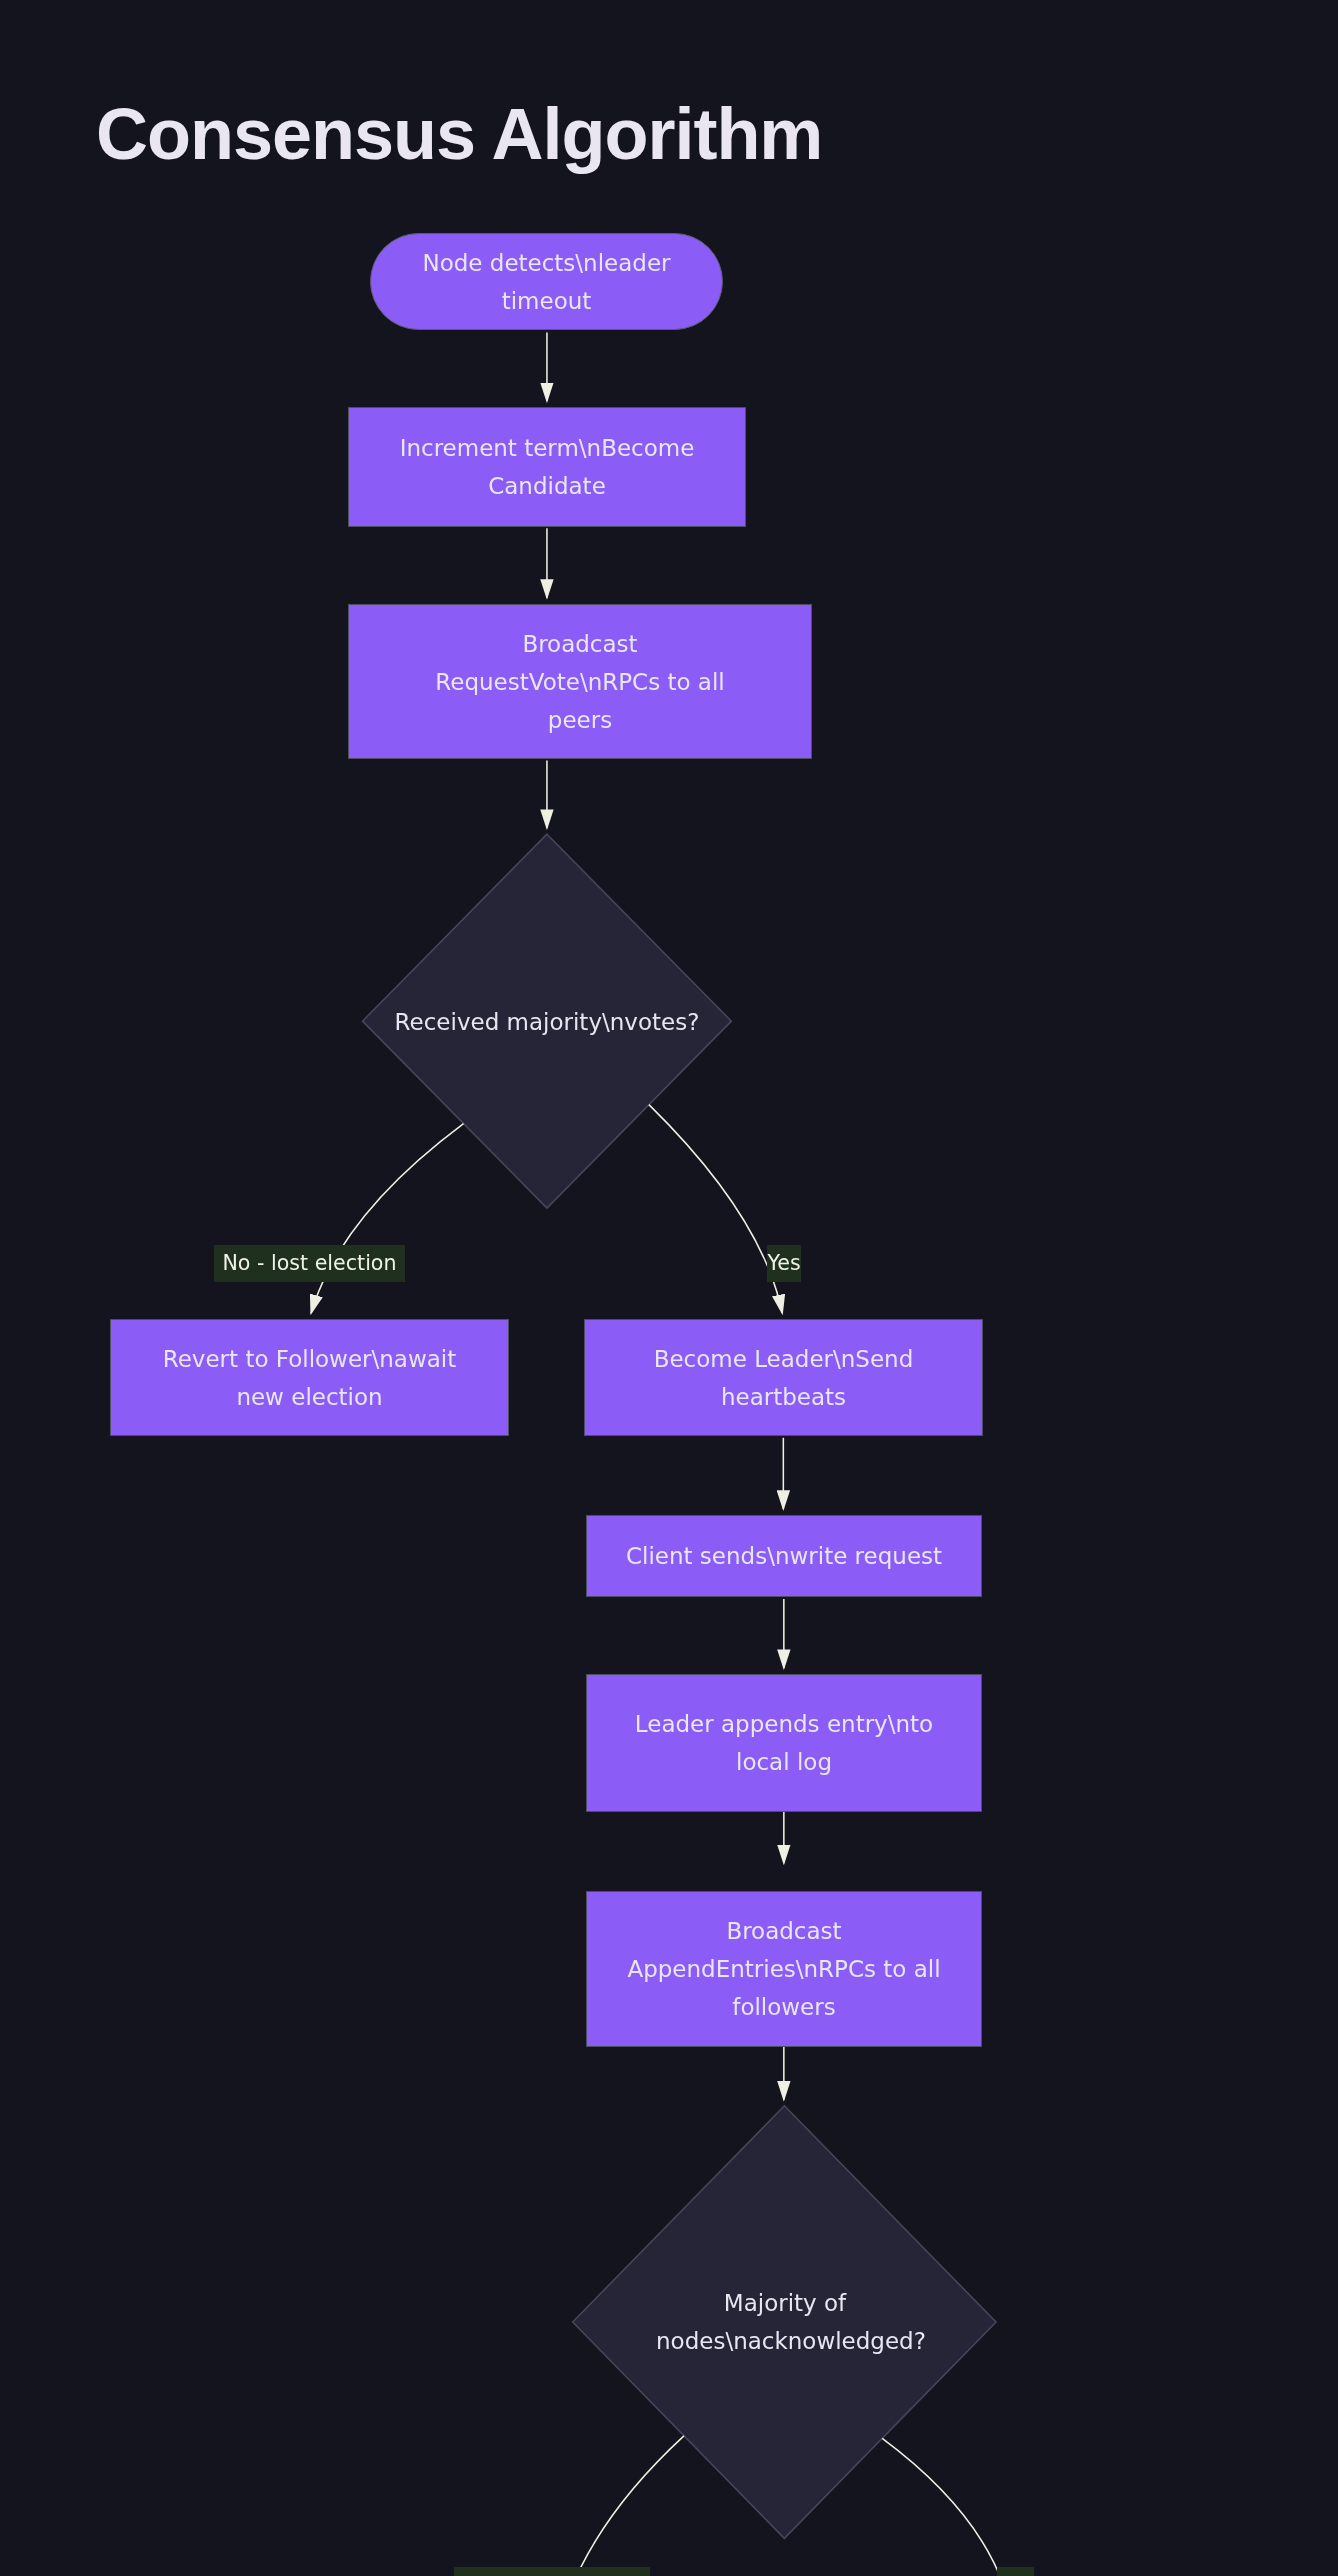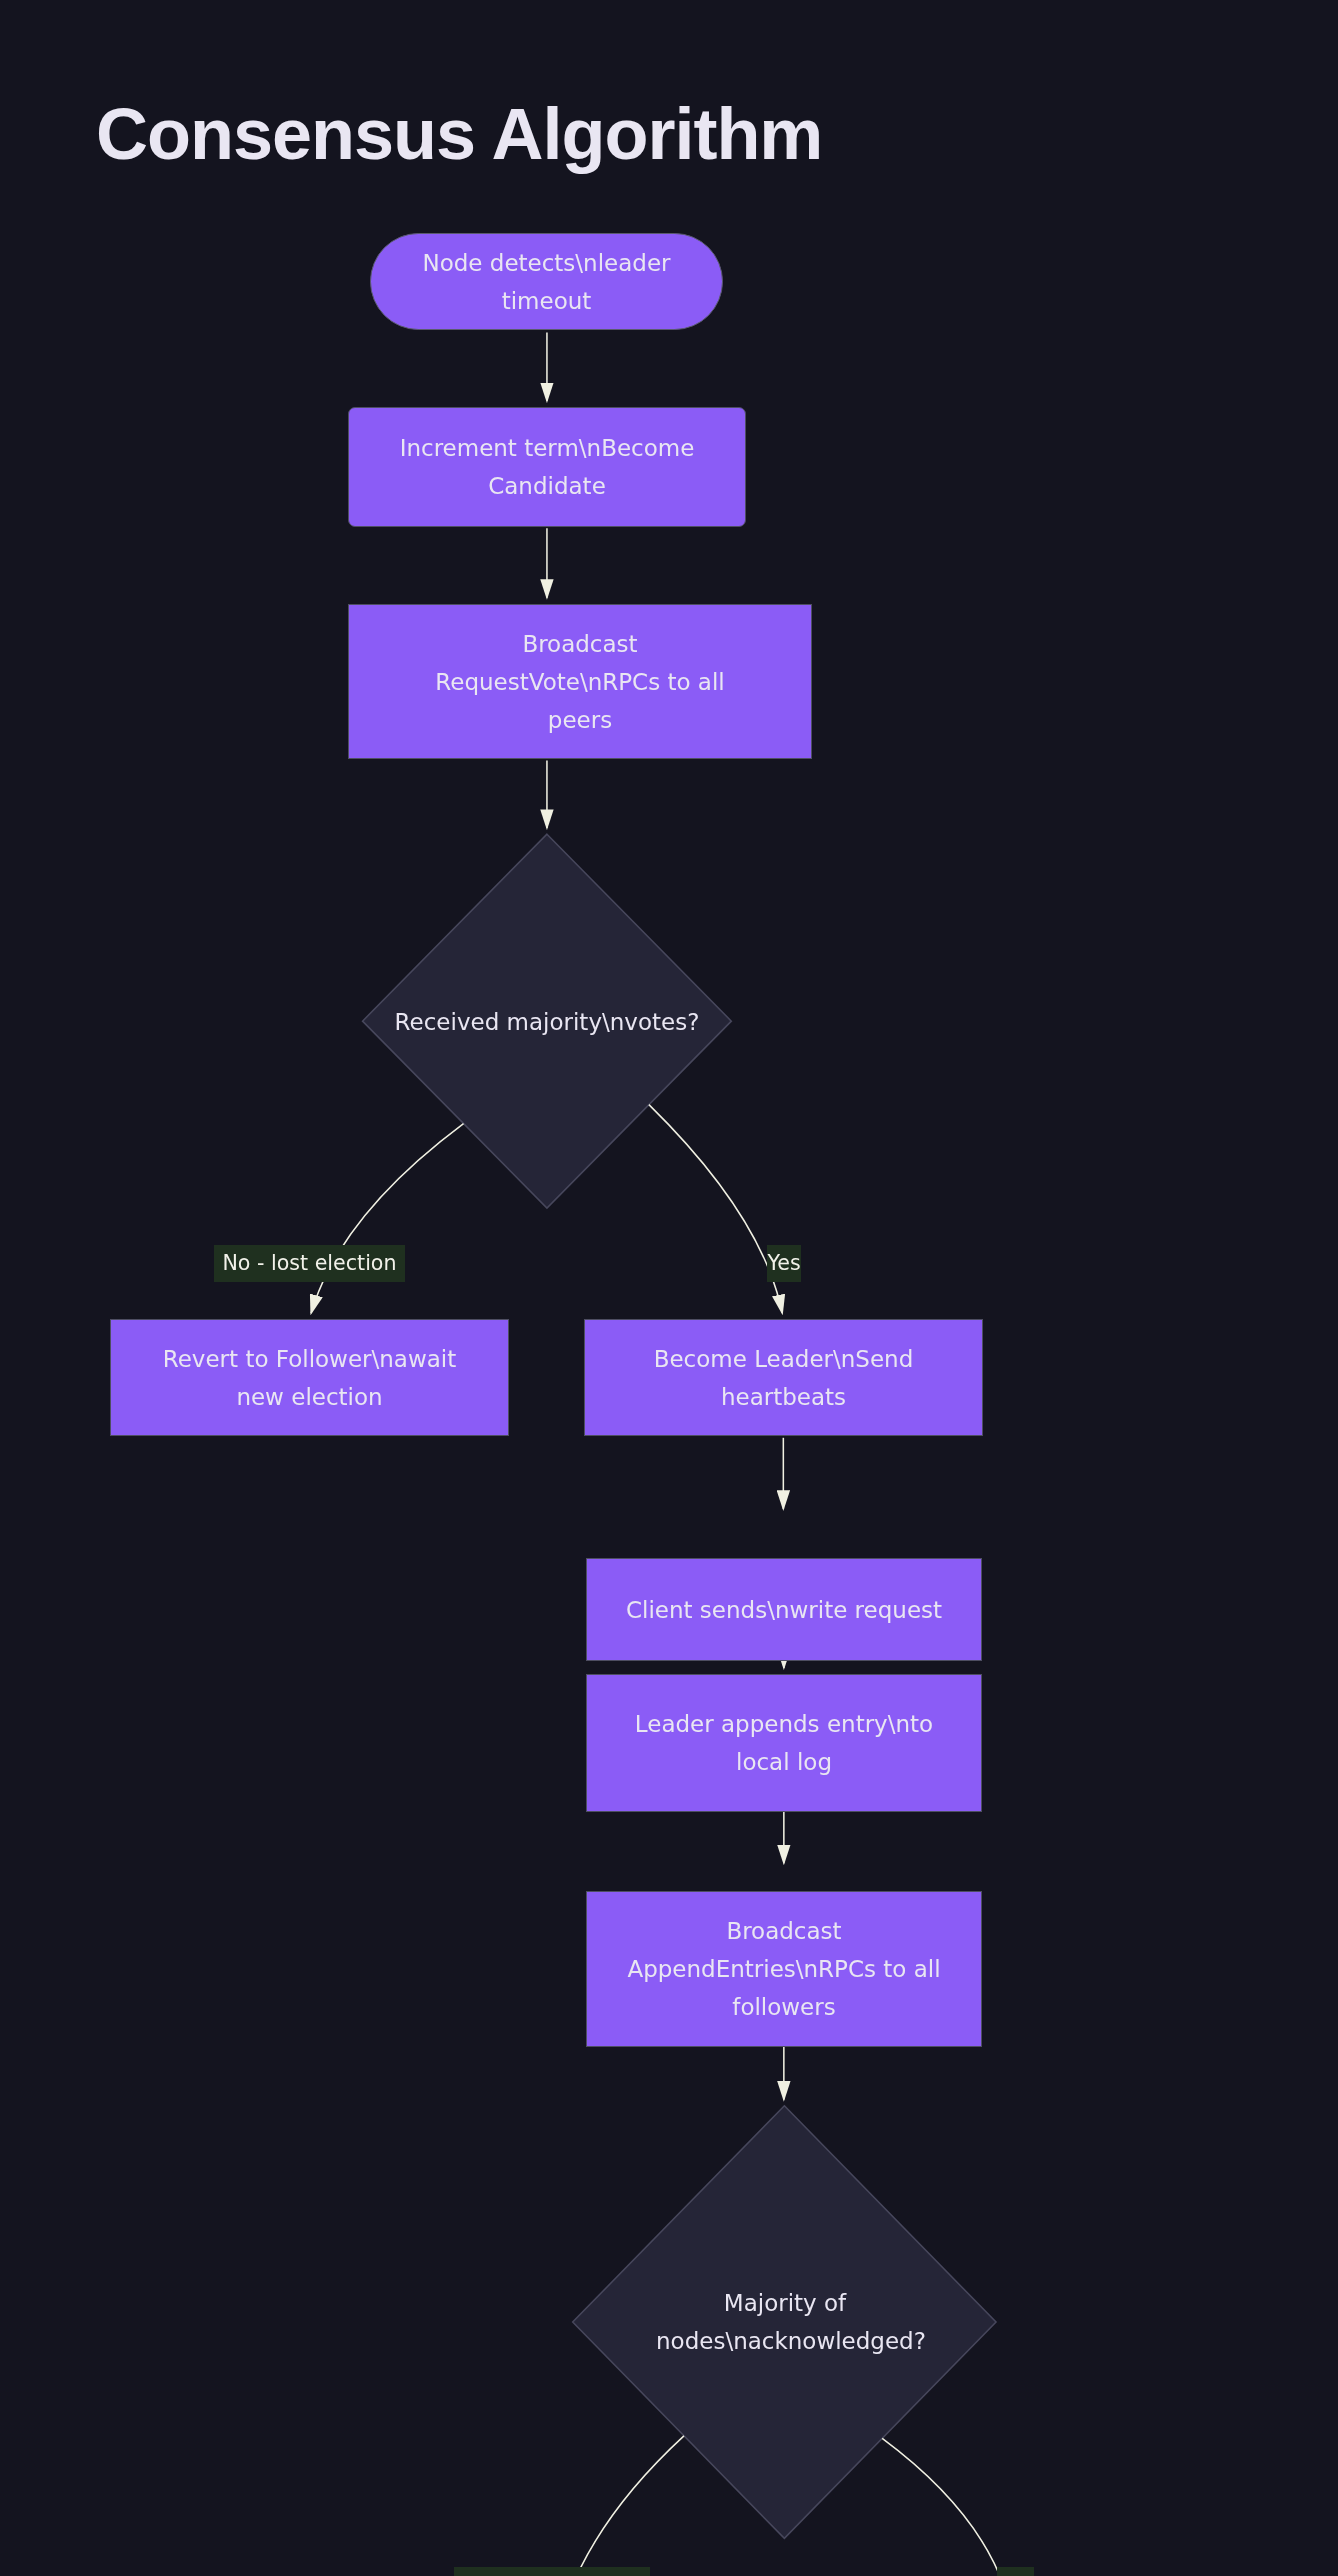--- a/index.html
+++ b/index.html
@@ -67,41 +67,41 @@
       <path d="M1973,5364 V5500" marker-end="url(#arrow)"></path>
       <path d="M1973,5667 V5803" marker-end="url(#arrow)"></path>
       <path d="M1973,6053 V6187" marker-end="url(#arrow)"></path>
     </g>
   </svg>
 
   <div class="node stadium" style="left:370px; top:233px; width:353px; height:97px;">
     <span style="max-width:268px;">Node detects\nleader timeout</span>
   </div>
 
-  <div class="node" style="left:348px; top:407px; width:398px; height:120px;border-radius:7px;">
+  <div class="node" style="left:348px; top:407px; width:398px; height:120px;">
     <span style="max-width:309px;">Increment term\nBecome Candidate</span>
   </div>
 
   <div class="node" style="left:348px; top:604px; width:464px; height:155px;">
     <span style="max-width:330px;">Broadcast RequestVote\nRPCs to all peers</span>
   </div>
 
   <div class="diamond-label" style="left:341px; top:944px; width:412px; height:155px;">
     <span style="max-width:392px;">Received majority\nvotes?</span>
   </div>
 
   <div class="node" style="left:110px; top:1319px; width:399px; height:117px;">
     <span style="max-width:319px;">Revert to Follower\nawait new election</span>
   </div>
 
   <div class="node" style="left:584px; top:1319px; width:399px; height:117px;">
     <span style="max-width:309px;">Become Leader\nSend heartbeats</span>
   </div>
 
-  <div class="node" style="left:586px; top:1558px; width:396px; height:103px;justify-content:center;">
+  <div class="node" style="left:586px; top:1515px; width:396px; height:82px;justify-content:center;">
     <span style="max-width:361px;">Client sends\nwrite request</span>
   </div>
 
   <div class="node" style="left:586px; top:1674px; width:396px; height:138px;">
     <span style="max-width:319px;">Leader appends entry\nto local log</span>
   </div>
 
   <div class="node" style="left:586px; top:1870px; width:396px; height:156px;margin-top:21px;">
     <span style="max-width:330px;">Broadcast AppendEntries\nRPCs to all followers</span>
   </div>

